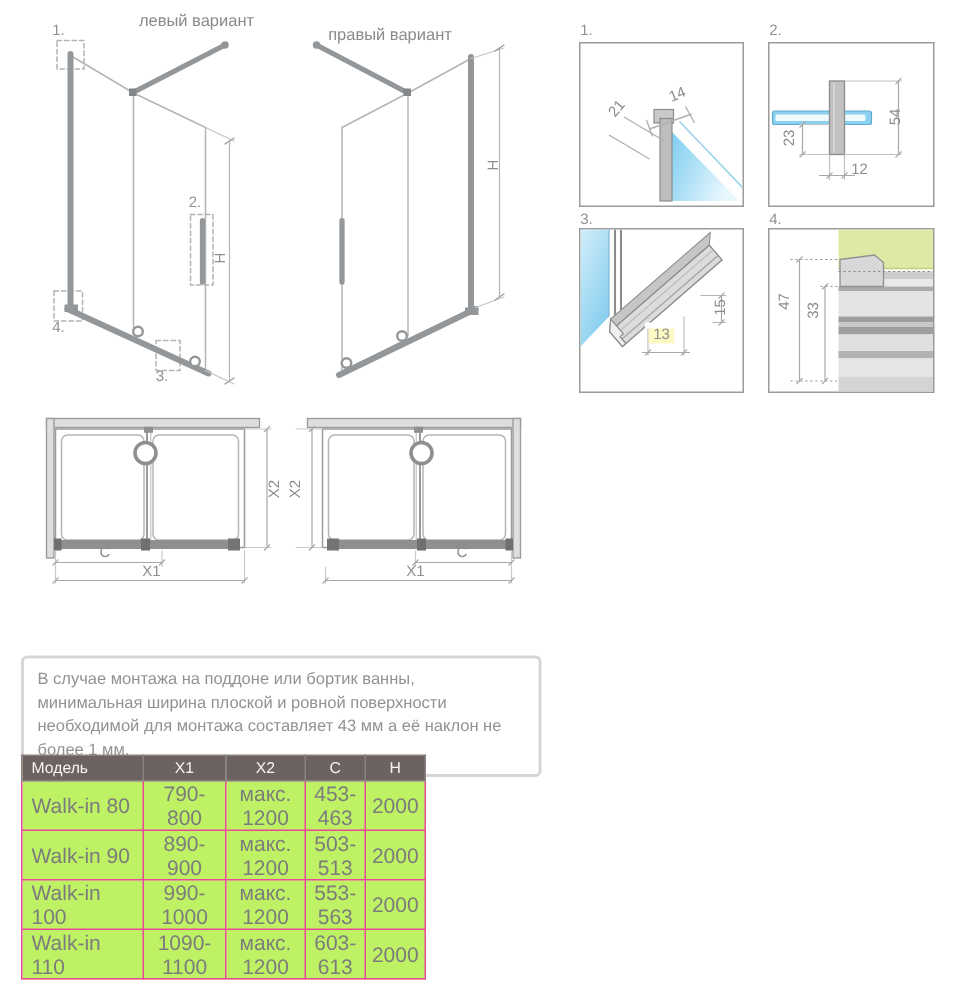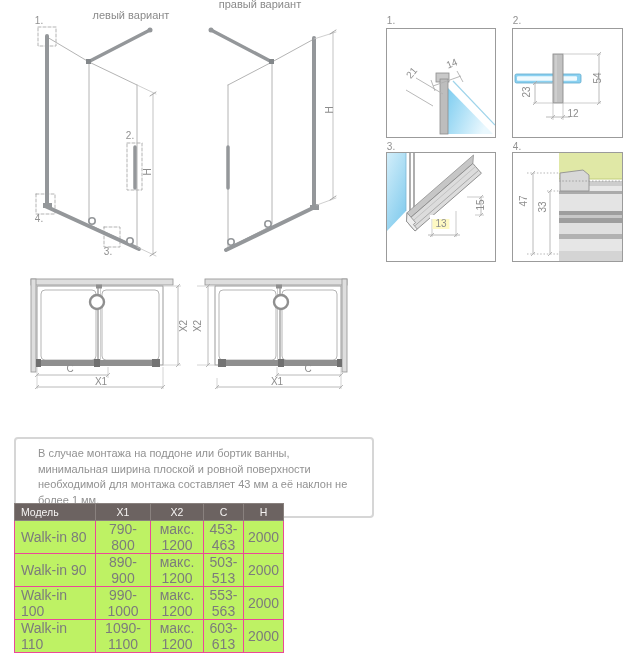--- a/index.html
+++ b/index.html
@@ -7,21 +7,21 @@
           font-family:"Liberation Sans","DejaVu Sans",sans-serif; overflow:hidden; }
   svg { position:absolute; display:block; }
   .lbl { position:absolute; transform:translate(-50%,-50%); font-size:10px;
          color:#8d8d8d; white-space:nowrap; line-height:1; }
   .lbl.rot { transform:translate(-50%,-50%) rotate(-90deg); }
   .lbl.title { font-size:11px; color:#8a8a8a; }
   .lbl.callout { color:#919191; }
   .lbl.bgw { background:#fef9c3; padding:0 3px; }
   .detail-box { position:absolute; width:108px; height:108px; border:1px solid #9b9b9b; background:#fff; }
   .note { position:absolute; left:14px; top:437px; width:324px; border:2px solid #d6d6d6;
-          border-radius:4px; padding:7px 10px 8px 22px; font-size:11px; line-height:1.42;
+          border-radius:4px; padding:7px 10px 8px 9px; font-size:11px; line-height:1.42;
           color:#929292; }
   table { position:absolute; left:14px; top:503px; border-collapse:collapse;
           table-layout:fixed; border:1px solid #a3a09d; }
   th { background:#6c6361; color:#f6f4f3; font-weight:normal; font-size:10.5px;
        height:16px; border:1px solid #89817e; padding:0 2px; text-align:center; }
   td { border:1px solid #ec4899; font-size:14px; color:#7c7c7c; height:14px;
        padding:0 2px; text-align:center; background:#bef264; }
   th.c-model, td.c-model { text-align:left; padding-left:6px;margin-left:37px; }
 </style>
 </head>
@@ -68,21 +68,21 @@
       <circle cx="231" cy="242" r="3.2" fill="#fff" stroke="#94979a" stroke-width="1.6"></circle>
       <circle cx="268" cy="224" r="3.2" fill="#fff" stroke="#94979a" stroke-width="1.6"></circle>
       <path d="M228,147 V188" stroke="#94979a" stroke-width="3.5" fill="none"></path>
       <path d="M314,39 L336,32 M317,205 L336,198" stroke="#c3c3c3" stroke-width="0.8" fill="none"></path>
       <path d="M333,32 V198" stroke="#b4b4b4" stroke-width="0.8" fill="none"></path>
       <path d="M330,34 L336,30 M330,200 L336,196" stroke="#9b9b9b" stroke-width="0.9" fill="none"></path>
     </g>
   </svg>
 
   <span class="lbl title" style="left:131px;top:15px">левый вариант</span>
-  <span class="lbl title" style="left:260px;top:4px">правый вариант</span>
+  <span class="lbl title" style="left:260px;top:24px">правый вариант</span>
   <span class="lbl callout" style="left:39px;top:21px">1.</span>
   <span class="lbl callout" style="left:130px;top:136px">2.</span>
   <span class="lbl callout" style="left:108px;top:252px">3.</span>
   <span class="lbl callout" style="left:39px;top:219px">4.</span>
   <span class="lbl rot" style="left:148px;top:172px">H</span>
   <span class="lbl rot" style="left:330px;top:110px">H</span>
 
   <span class="lbl callout" style="left:391px;top:21px">1.</span>
   <div class="detail-box" style="left:386px;top:28px">
     <svg style="left:0;top:0" width="108" height="108" viewBox="0 0 108 108">

